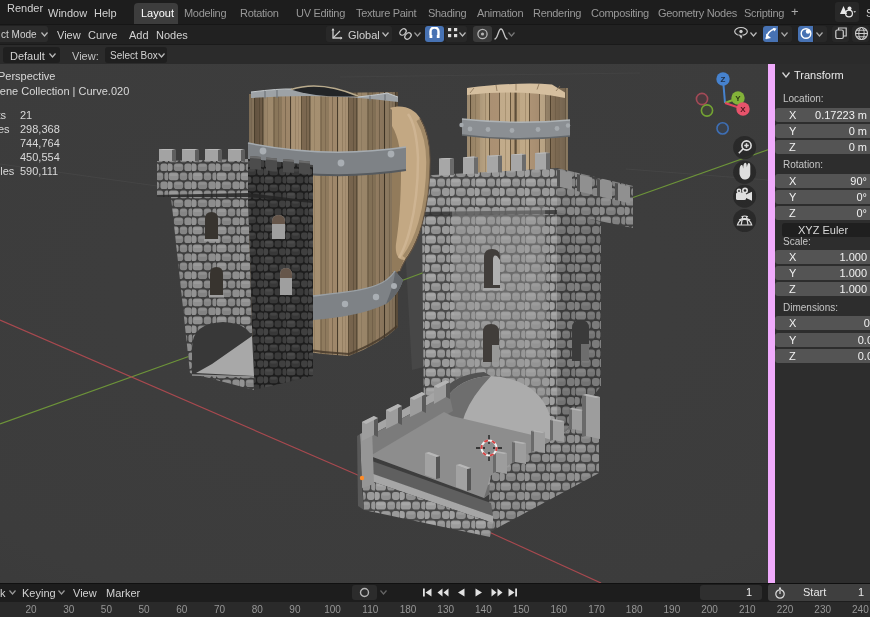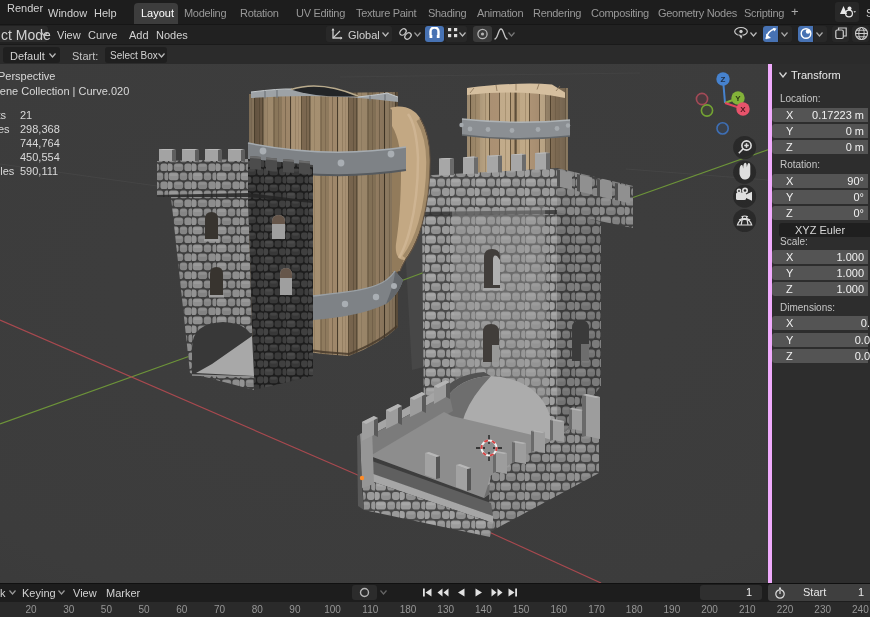--- a/index.html
+++ b/index.html
@@ -38,21 +38,21 @@
 <div class="abs" style="left:835px;top:2px;width:24px;height:20px;background:#282828;border-radius:3px"></div>
 <svg class="abs" style="left:838px;top:4px" width="20" height="16" viewBox="0 0 20 16">
   <path d="M5.5 2 L9 10 L2 10 Z" fill="#e8e8e8"></path>
   <circle cx="11.5" cy="4.5" r="2" fill="#e8e8e8"></circle>
   <circle cx="11" cy="9.5" r="3.4" fill="none" stroke="#e8e8e8" stroke-width="1.2"></circle>
   <path d="M15.5 7 l2.5 0 l-1.25 2 Z" fill="#bbb"></path>
 </svg>
 <span class="m" style="left:866px;top:7px">S</span>
 
 <div class="box" style="left:-8px;top:26px;width:56px;height:16px;background:#2c2c2c"></div>
-<span class="m" style="left:1px;top:29px;font-size:14px">ct Mode</span>
+<span class="m" style="left:1px;top:29px;font-size:10px">ct Mode</span>
 <svg class="car" style="left:41px;top:32px" width="7" height="5" viewBox="0 0 7 5">
     <path d="M0.5 0.5 L3.5 4 L6.5 0.5" fill="none" stroke="#bbb" stroke-width="1.2"></path>
   </svg>
 <span class="m" style="left:57px;top:29px">View</span>
 <span class="m" style="left:88px;top:29px">Curve</span>
 <span class="m" style="left:129px;top:29px">Add</span>
 <span class="m" style="left:156px;top:29px">Nodes</span>
 <div class="box" style="left:326px;top:26px;width:66px;height:16px;background:#282828"></div>
 <svg class="abs" style="left:330px;top:27px" width="14" height="14" viewBox="0 0 14 14">
  <path d="M3 2 L3 11 L12 11" fill="none" stroke="#ccc" stroke-width="1.3"></path>
@@ -134,21 +134,21 @@
  <circle cx="7.5" cy="7.5" r="6" fill="none" stroke="#ccc" stroke-width="1.1"></circle>
  <ellipse cx="7.5" cy="7.5" rx="2.7" ry="6" fill="none" stroke="#ccc" stroke-width="1"></ellipse>
  <path d="M1.5 7.5 L13.5 7.5 M2.3 4.2 L12.7 4.2 M2.3 10.8 L12.7 10.8" stroke="#ccc" stroke-width="1"></path>
 </svg>
 
 <div class="box" style="left:3px;top:47px;width:57px;height:16px;background:#1f1f1f"></div>
 <span class="m" style="left:10px;top:50px">Default</span>
 <svg class="car" style="left:49px;top:53px" width="7" height="5" viewBox="0 0 7 5">
     <path d="M0.5 0.5 L3.5 4 L6.5 0.5" fill="none" stroke="#bbb" stroke-width="1.2"></path>
   </svg>
-<span class="m" style="left:72px;top:50px;color:#c3c3c3">Start:</span>
+<span class="m" style="left:72px;top:50px;color:#c3c3c3">View:</span>
 <div class="box" style="left:105px;top:47px;width:62px;height:16px;background:#1f1f1f"></div>
 <span class="m" style="left:110px;top:50px;font-size:10px">Select Box</span>
 <svg class="car" style="left:158px;top:53px" width="7" height="5" viewBox="0 0 7 5">
     <path d="M0.5 0.5 L3.5 4 L6.5 0.5" fill="none" stroke="#bbb" stroke-width="1.2"></path>
   </svg>
 <svg class="abs" style="left:0;top:64px" width="870" height="519" viewBox="0 0 870 519">
 <defs>
 <pattern id="stL" patternUnits="userSpaceOnUse" width="24" height="18">
  <rect width="24" height="18" fill="#3e3e3e"></rect>
  <rect x="0.6" y="0.6" width="10" height="7.6" rx="2.6" fill="#8f8f8f"></rect>
@@ -532,21 +532,21 @@
       <text x="20" y="54.5">21</text>
  <text x="-29.6" y="68.5">Vertices</text>
       <text x="20" y="68.5">298,368</text>
  <text x="20" y="82.5">744,764</text>
  <text x="20" y="96.5">450,554</text>
  <text x="-30.5" y="110.5">Triangles</text>
       <text x="20" y="110.5">590,111</text>
 </g>
 </svg>
 
-<div class="abs" style="left:768px;top:64px;width:102px;height:519px;background:#2d2d2d;border-left:4px solid #f0abfc;overflow:hidden">
+<div class="abs" style="left:768px;top:64px;width:102px;height:519px;background:#2d2d2d;border-left:7px solid #f0abfc;overflow:hidden">
  <svg class="abs" style="left:7px;top:8px" width="8" height="6" viewBox="0 0 8 6">
       <path d="M0.5 0.5 L4 5 L7.5 0.5" fill="none" stroke="#d5d5d5" stroke-width="1.3"></path>
     </svg>
  <span class="m" style="left:19px;top:5px;color:#e8e8e8">Transform</span>
  <span class="plabel" style="left:8px;top:29px">Location:</span>
  <div class="prow" style="top:43.8px">
       <span class="prx">X</span>
       <span class="prv">0.17223 m</span>
     </div>
  <div class="prow" style="top:59.6px">

